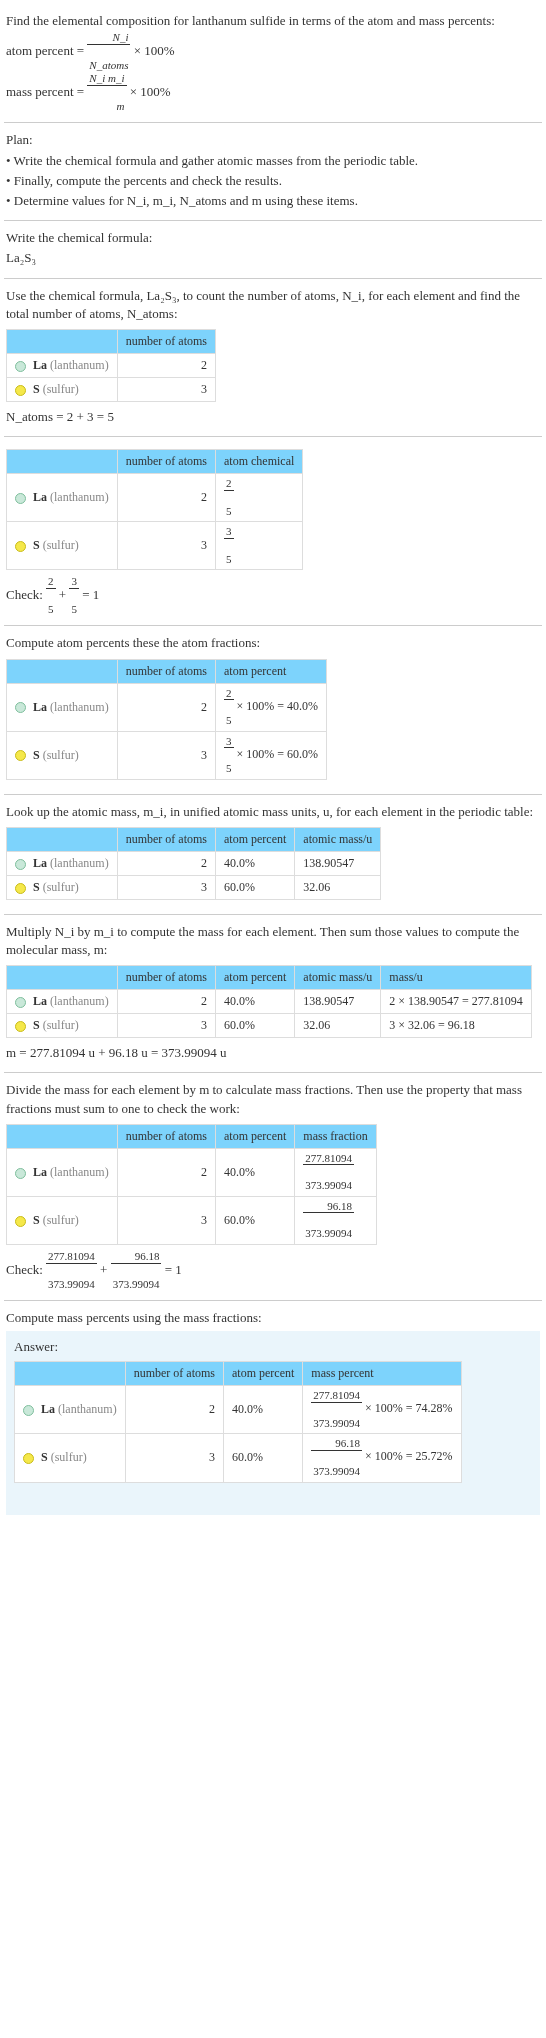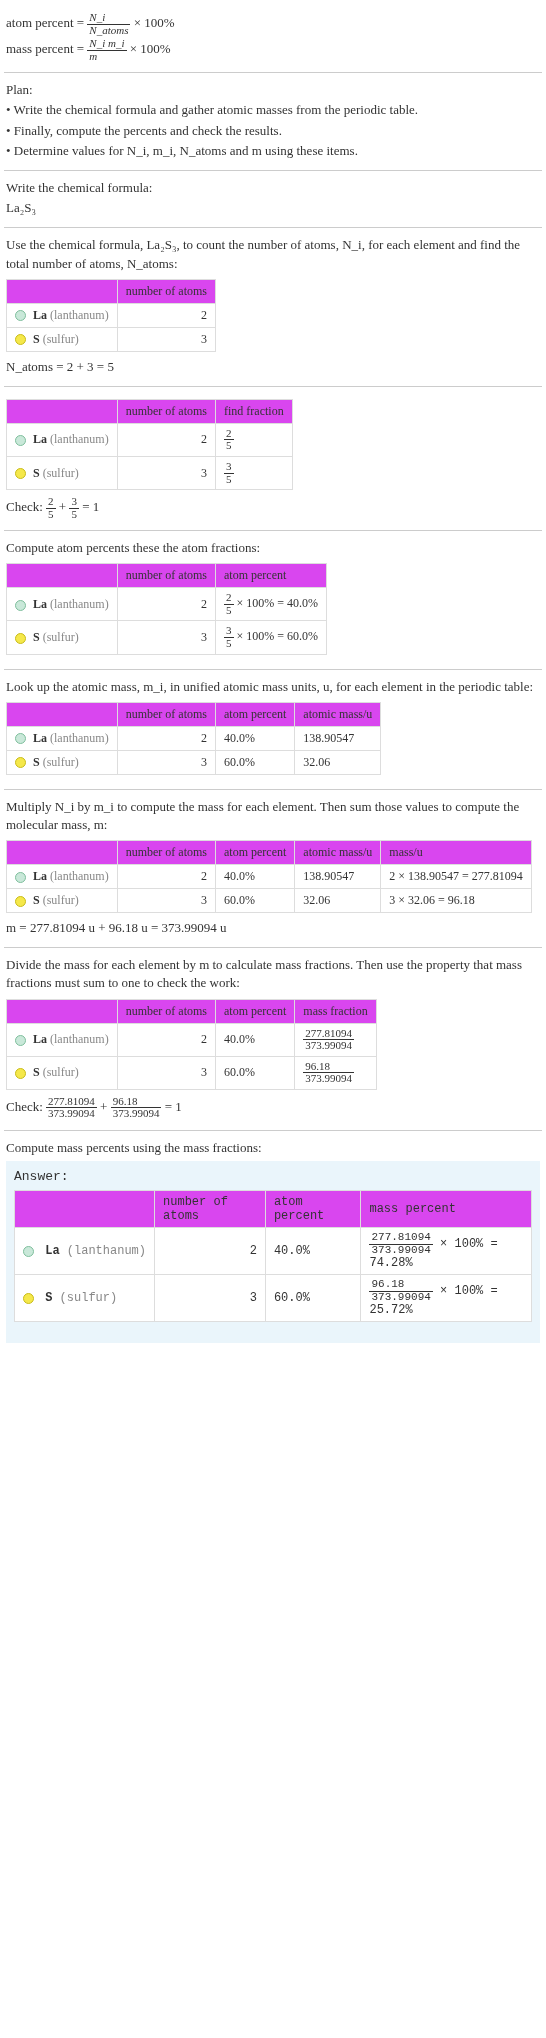--- a/index.html
+++ b/index.html
@@ -13,66 +13,66 @@
 }
 .section{
   border-bottom:1px solid #ccc;
   padding:6px 2px 8px 2px;
 }
 .section:last-child{border-bottom:none;}
 p{margin:2px 0;line-height:1.4;}
 .frac{
   display:inline-block;
   vertical-align:middle;
-  text-align:left;
+  text-align:right;
   font-size:11px;
   line-height:1.05;
 }
 .frac .num{display:block;border-bottom:1px solid #333;padding:0 2px;}
-.frac .den{display:block;padding:0 2px;}
+.frac .den{display:block;padding:0 2px;margin-top:15px;}
 table{
   border-collapse:collapse;
   margin:6px 0;
   font-size:12px;
 }
 th,td{
   border:1px solid #ddd;
   padding:4px 8px;
   text-align:left;
   vertical-align:middle;
 }
-th{font-weight:normal;background:#d946ef;}
+th{font-weight:normal;background:#7dd3fc;}
 td.num{text-align:right;}
 .elcell{white-space:nowrap;}
 .dot{
   display:inline-block;
   width:9px;height:9px;
   border-radius:50%;
   margin-right:4px;
   vertical-align:middle;
   border:1px solid #999;
 }
 .dot-la{background:#c9e8d9;border-color:#7fbf9d;}
 .dot-s{background:#f5e84a;border-color:#c9bc1a;}
 .elsym{font-weight:bold;}
 .elname{color:#888;}
 .answer{
   background:#eaf5fb;
-  padding:8px 8px 15px 8px;
+  padding:8px 8px 26px 8px;
   margin-top:4px;
-  font-family:Liberation Mono, monospace;
 }
 .answer h4{margin:0 0 6px 0;font-size:13px;font-weight:normal;color:#333;}
 .answer table{background:#fff;}
 .formula-serif{font-family:Georgia,serif;font-style:italic;}
 </style>
 </head>
 <body>
 
 <div class="section">
+  <p>Find the elemental composition for lanthanum sulfide in terms of the atom and mass percents:</p>
   <p>
     <span>atom percent =</span>
     <span class="frac">
       <span class="num formula-serif">N_i</span>
       <span class="den formula-serif">N_atoms</span>
     </span>
     <span>× 100%</span>
   </p>
   <p>
     <span>mass percent =</span>
@@ -124,21 +124,21 @@
     </table>
   <p>N_atoms = 2 + 3 = 5</p>
 </div>
 
 <div class="section">
   <table>
     <tbody>
         <tr>
       <th></th>
       <th>number of atoms</th>
-      <th>find fraction</th>
+      <th>atom chemical</th>
     </tr>
     <tr>
       <td class="elcell">
         <span class="dot dot-la"></span>
         <span class="elsym">La</span>
         <span class="elname">(lanthanum)</span>
       </td>
       <td class="num">2</td>
       <td>
         <span class="frac">

